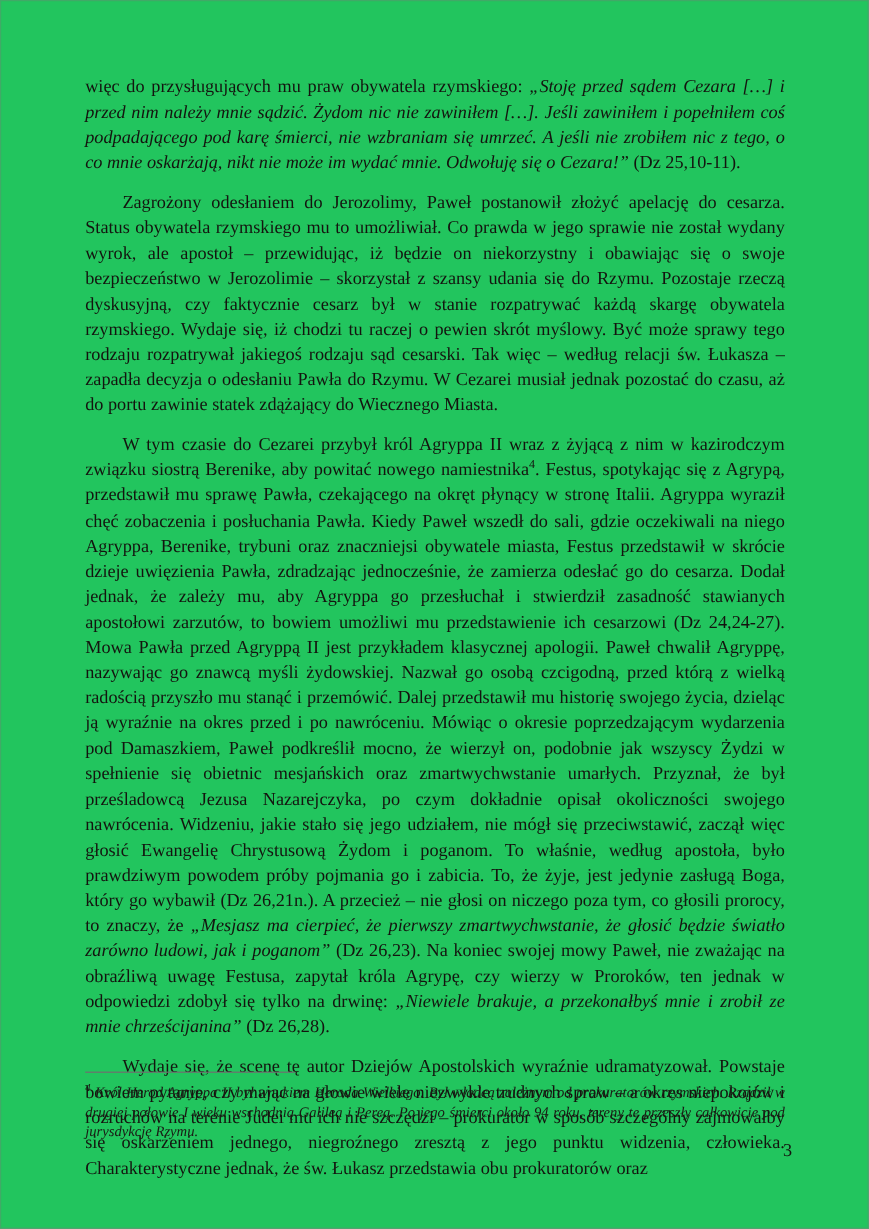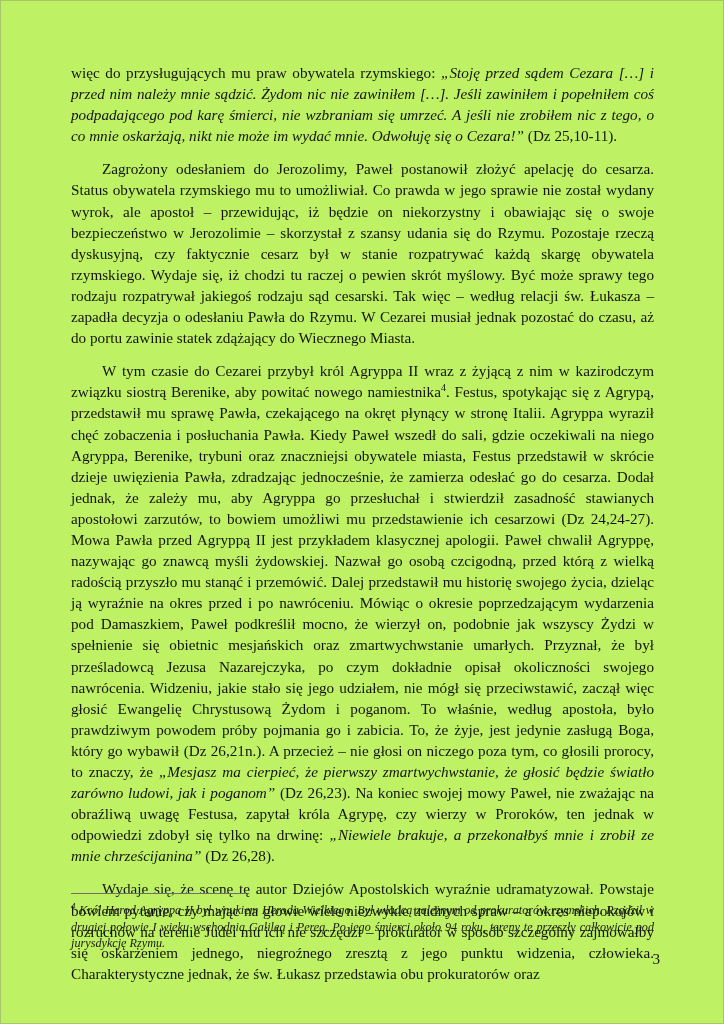--- a/index.html
+++ b/index.html
@@ -9,21 +9,21 @@
     background: #8a8a8a;
   }
   body {
     font-family: "Liberation Serif", "DejaVu Serif", serif;
   }
   .page {
     position: relative;
     width: 724px;
     height: 1024px;
     margin: 0 auto;
-    background: #bef264;
+    background: #22c55e;
     box-sizing: border-box;
     overflow: hidden;
   }
   
   .page::after {
     content: "";
     position: absolute;
     inset: 0;
     pointer-events: none;
     box-shadow: inset 0 0 0 1px rgba(120,120,120,0.35);

